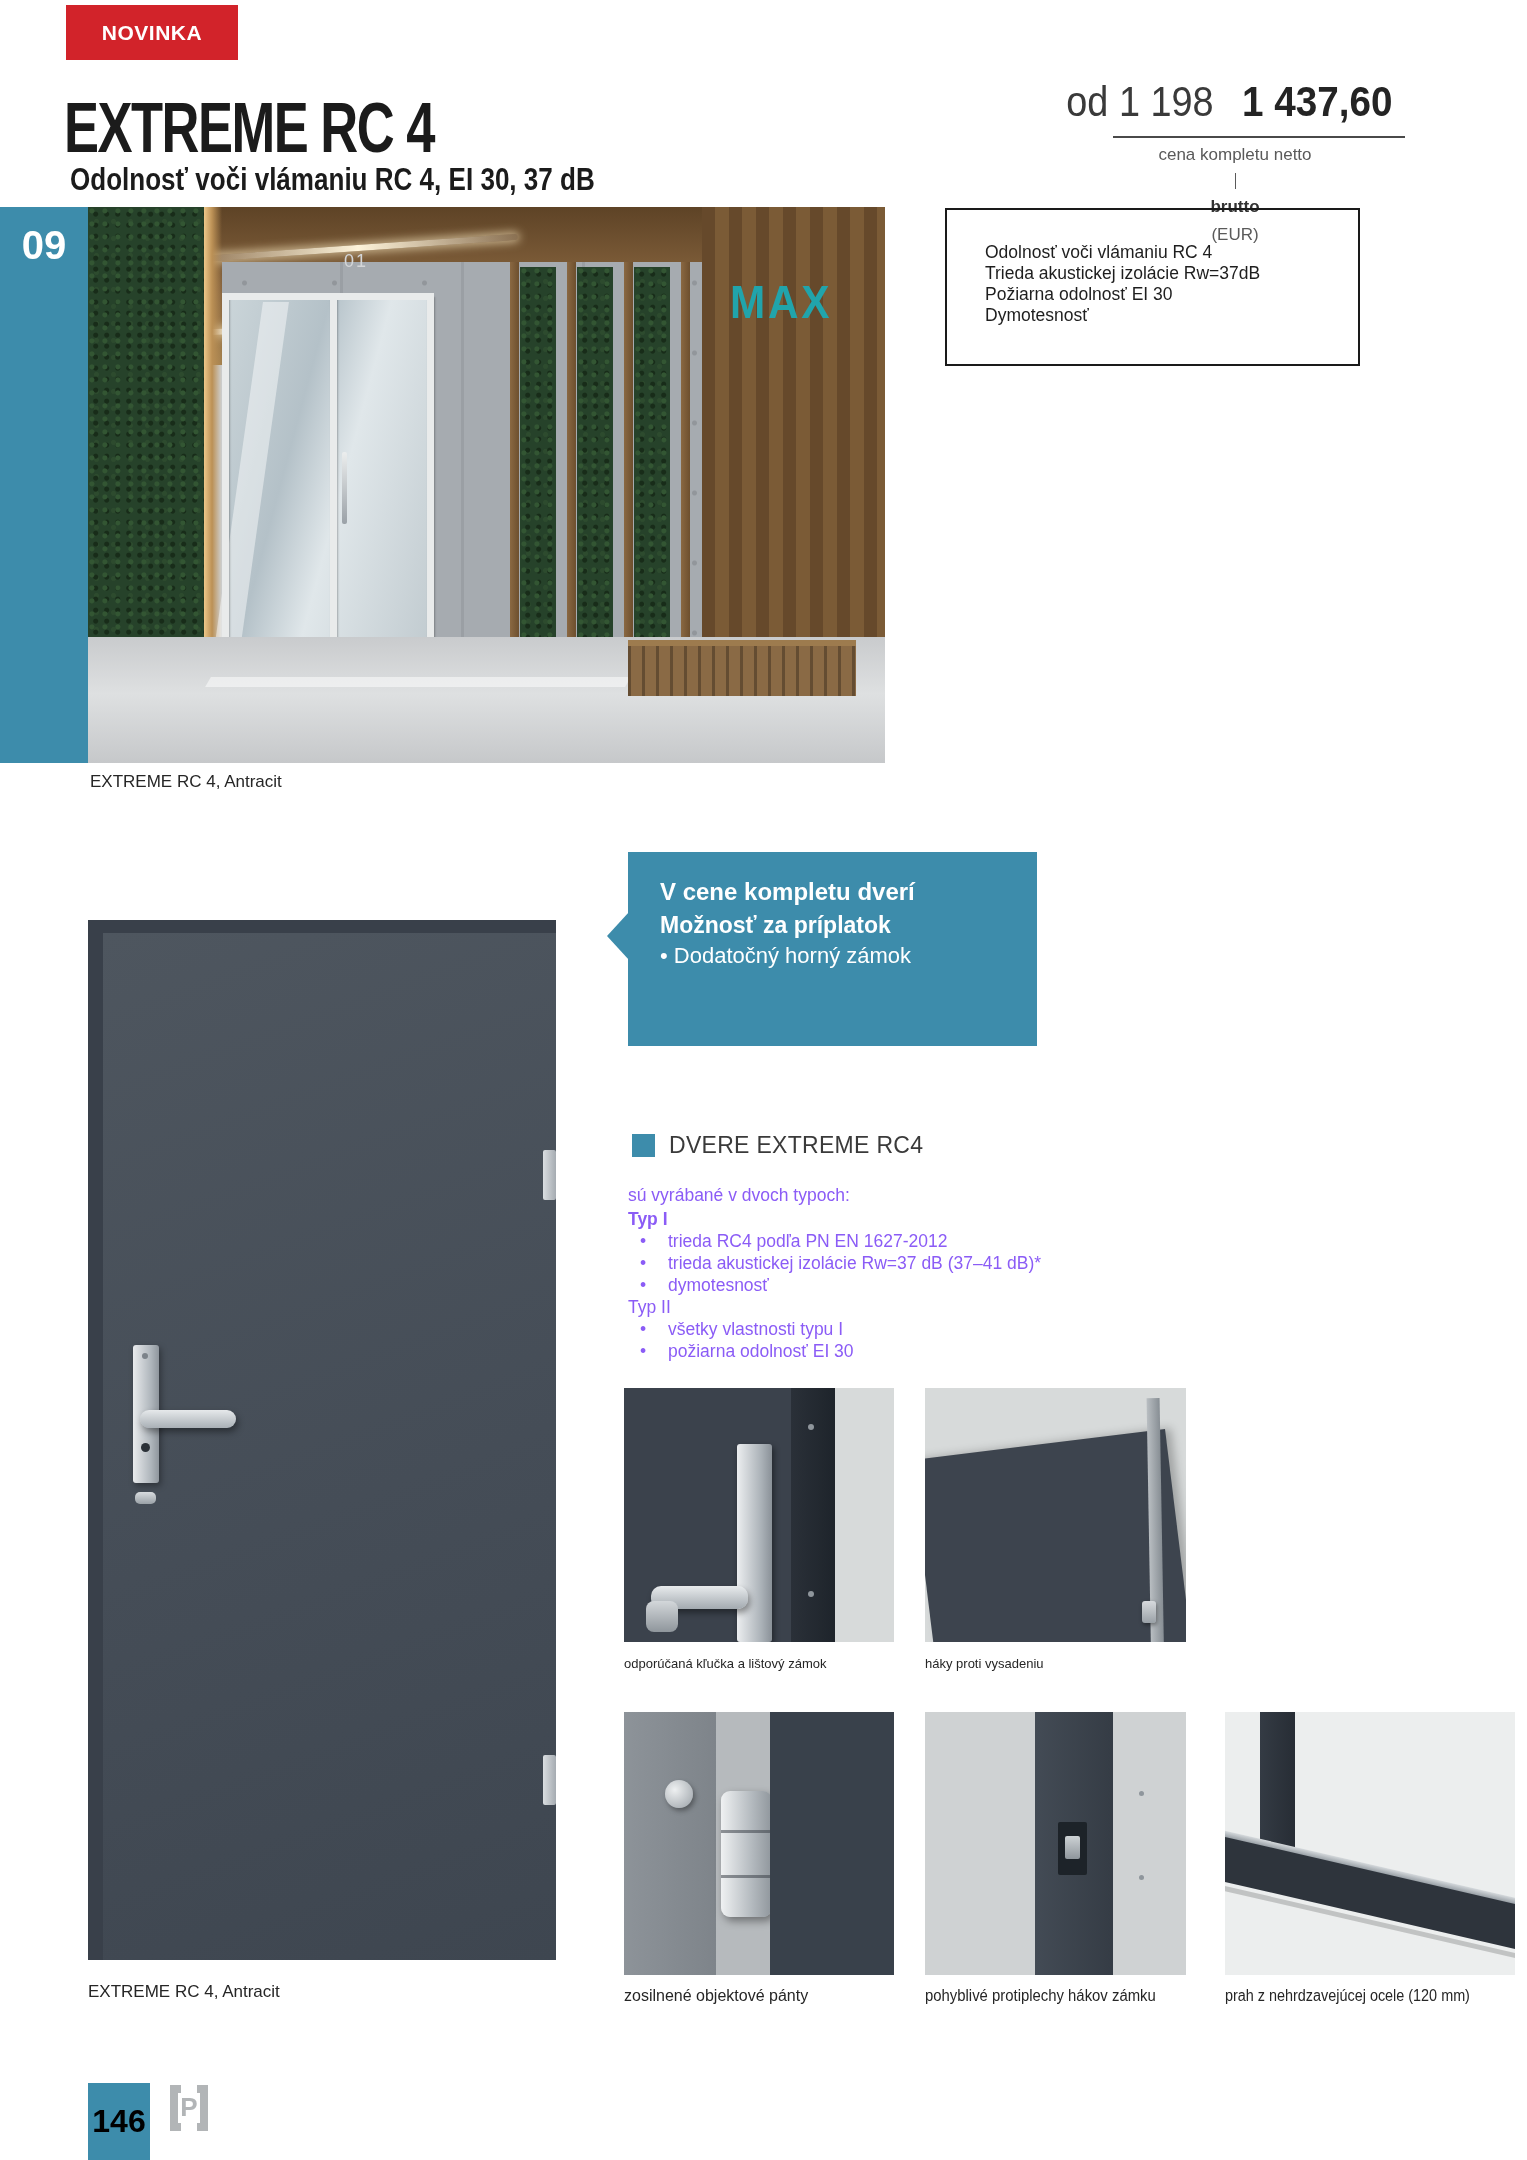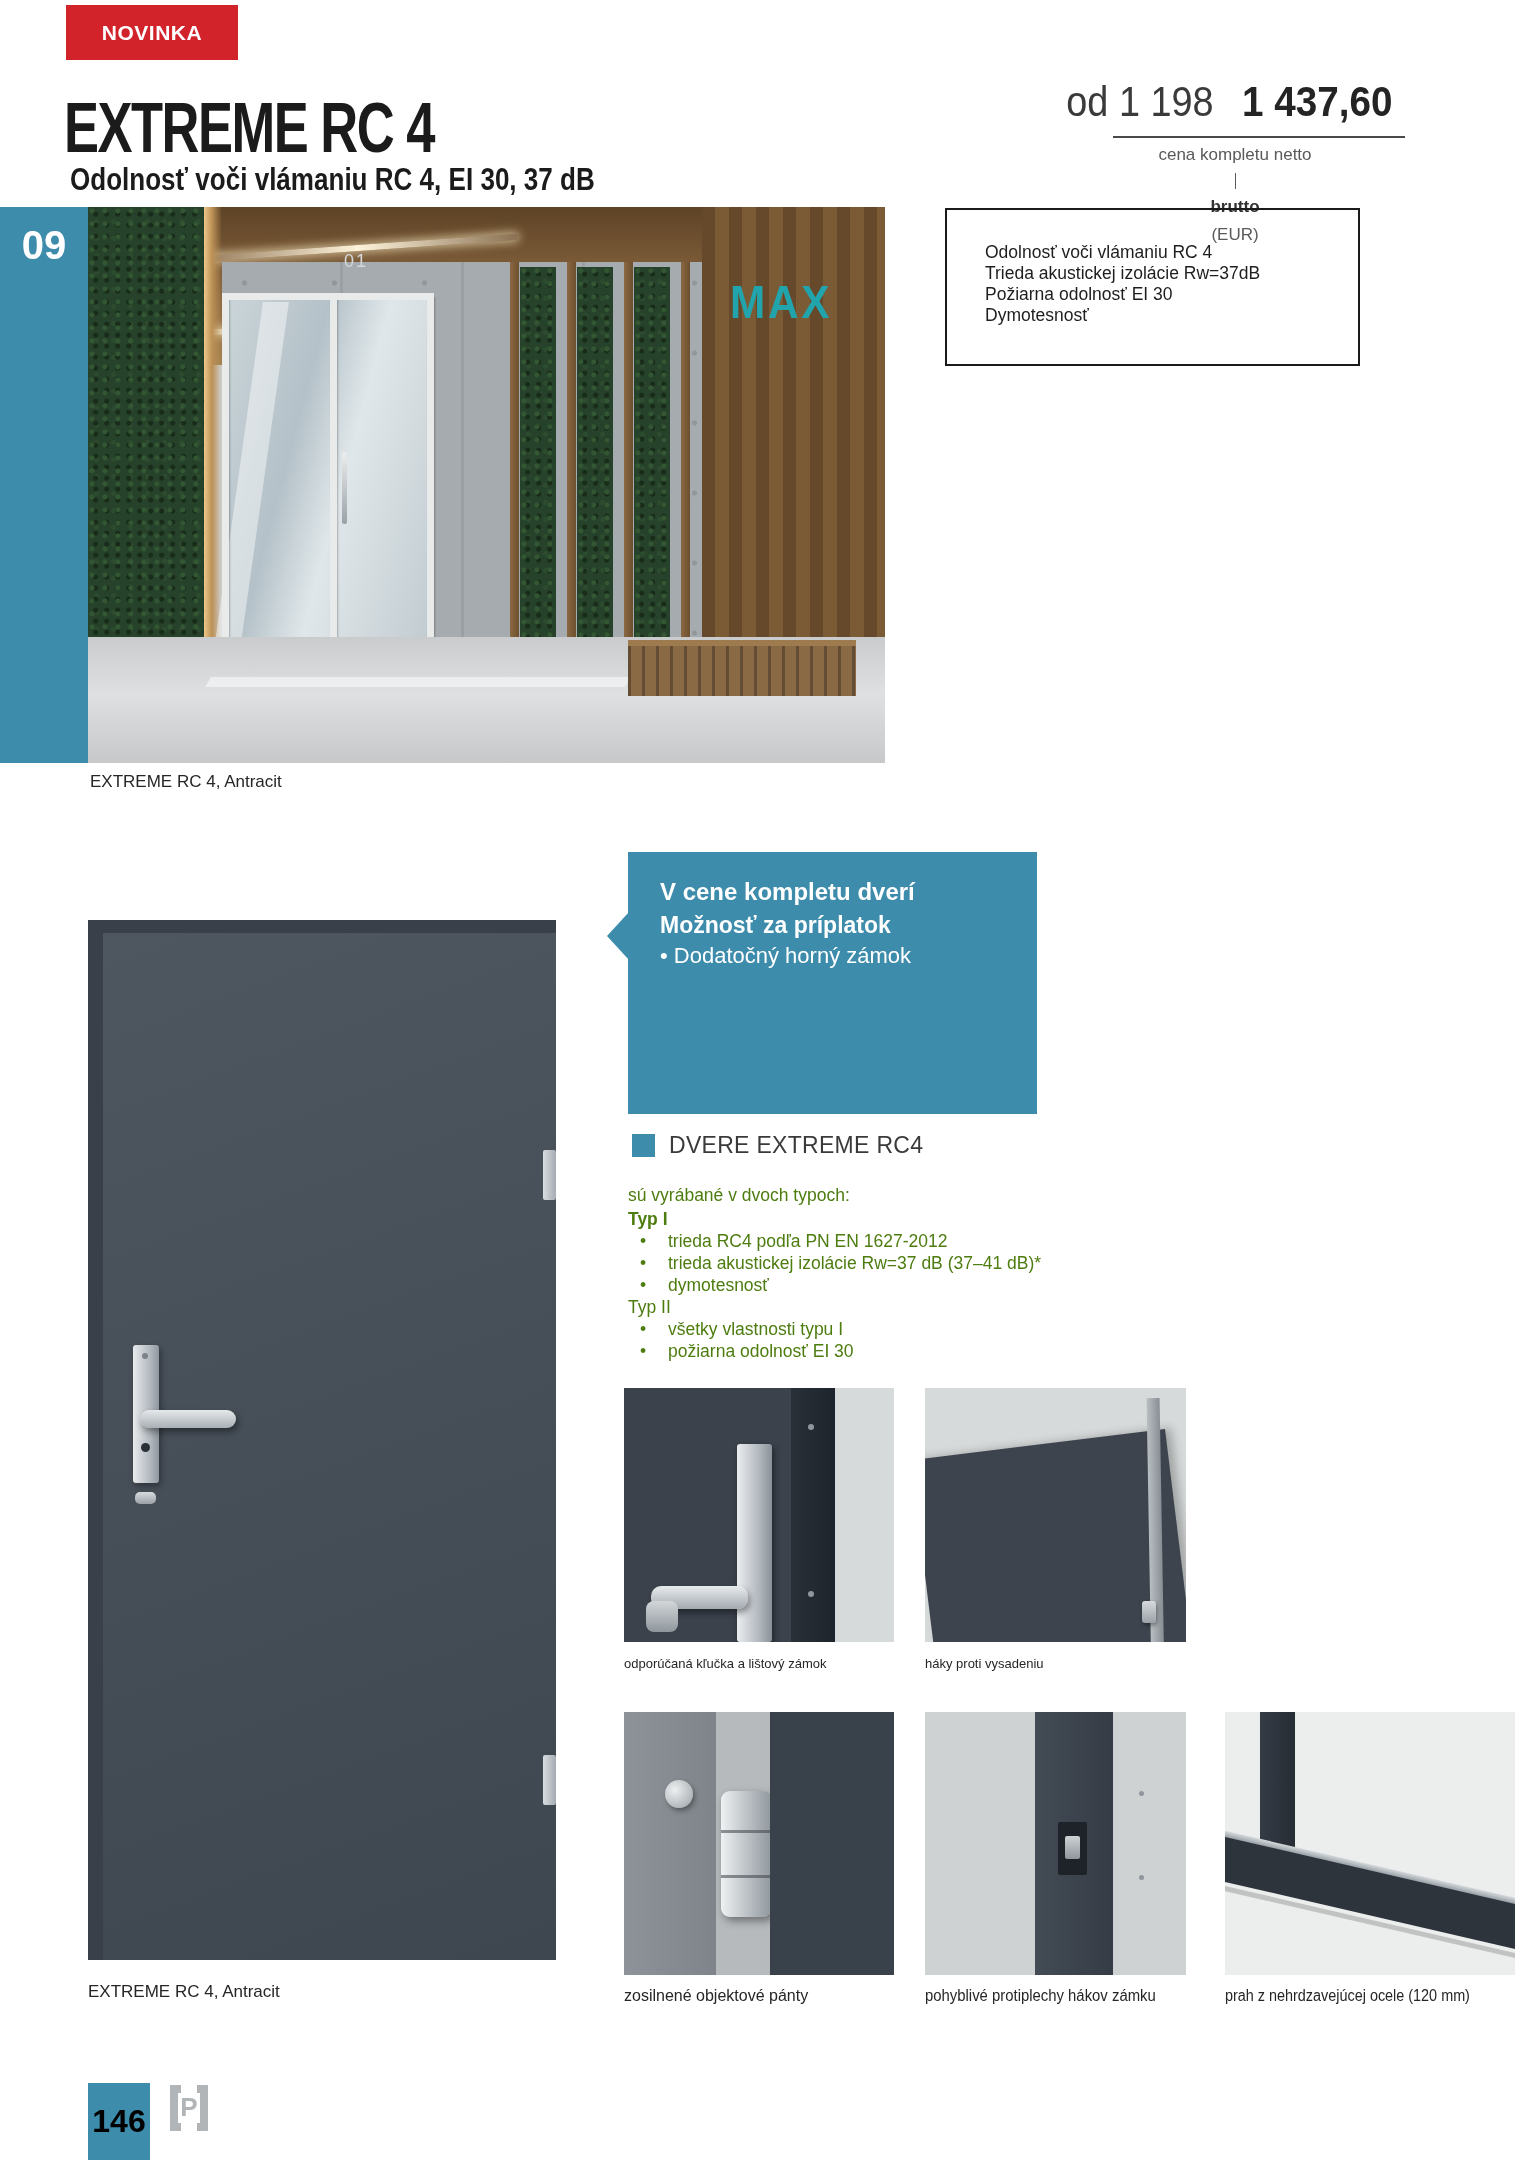--- a/index.html
+++ b/index.html
@@ -91,41 +91,41 @@
   .hero-caption{left:90px;top:772px;font-size:17px;color:#262626;}
 
   
   .spec-box{
     left:945px;top:208px;width:415px;height:158px;border:2px solid #1a1a1a;box-sizing:border-box;
     padding:32px 18px 0 38px;font-size:17.5px;line-height:21px;color:#1e1e1e;
   }
 
   
   .included-box{
-    left:628px;top:852px;width:409px;height:262px;background:#3d8cab;color:#fff;
+    left:628px;top:852px;width:409px;height:194px;background:#3d8cab;color:#fff;
     padding:26px 18px 0 32px;box-sizing:border-box;
   }
   .included-arrow{
     left:607px;top:912px;width:0;height:0;
     border-top:24px solid transparent;border-bottom:24px solid transparent;border-right:22px solid #3d8cab;
   }
   .included-title{font-size:24px;font-weight:bold;margin-bottom:4px;}
   .included-list{list-style:none;margin:0;padding:0;font-size:22px;}
   .included-list li{line-height:29px;}
   .included-list li::before{content:"• ";}
   .included-sub{font-size:23px;font-weight:bold;line-height:31px;}
   .surcharge-list{list-style:none;margin:0;padding:0;font-size:22px;}
   .surcharge-list li{line-height:30px;}
   .surcharge-list li::before{content:"•  ";}
 
   
   .section-heading{left:620px;top:1132px;display:flex;align-items:center;gap:14px;margin-left:12px;}
   .section-square{width:23px;height:23px;background:#3d8cab;}
   .section-label{font-size:23px;color:#3a3a3a;letter-spacing:.3px;}
-  .section-body{left:628px;top:1184px;width:460px;font-size:17.5px;line-height:22px;color:#4d7c0f;}
+  .section-body{left:628px;top:1184px;width:460px;font-size:17.5px;line-height:22px;color:#8b5cf6;}
   .sb-intro{margin:0 0 2px 0;}
   .sb-type{font-weight:bold;}
   .sb-type2{font-weight:normal;}
   .sb-list{list-style:none;margin:0;padding:0;}
   .sb-list li{position:relative;padding-left:40px;line-height:22px;}
   .sb-list li::before{content:"•";position:absolute;left:12px;top:0;}
 
   
   .bigdoor{left:88px;top:920px;width:468px;height:1040px;background:#39404a;}
   .bigdoor-slab{left:15px;top:13px;width:453px;height:1027px;

